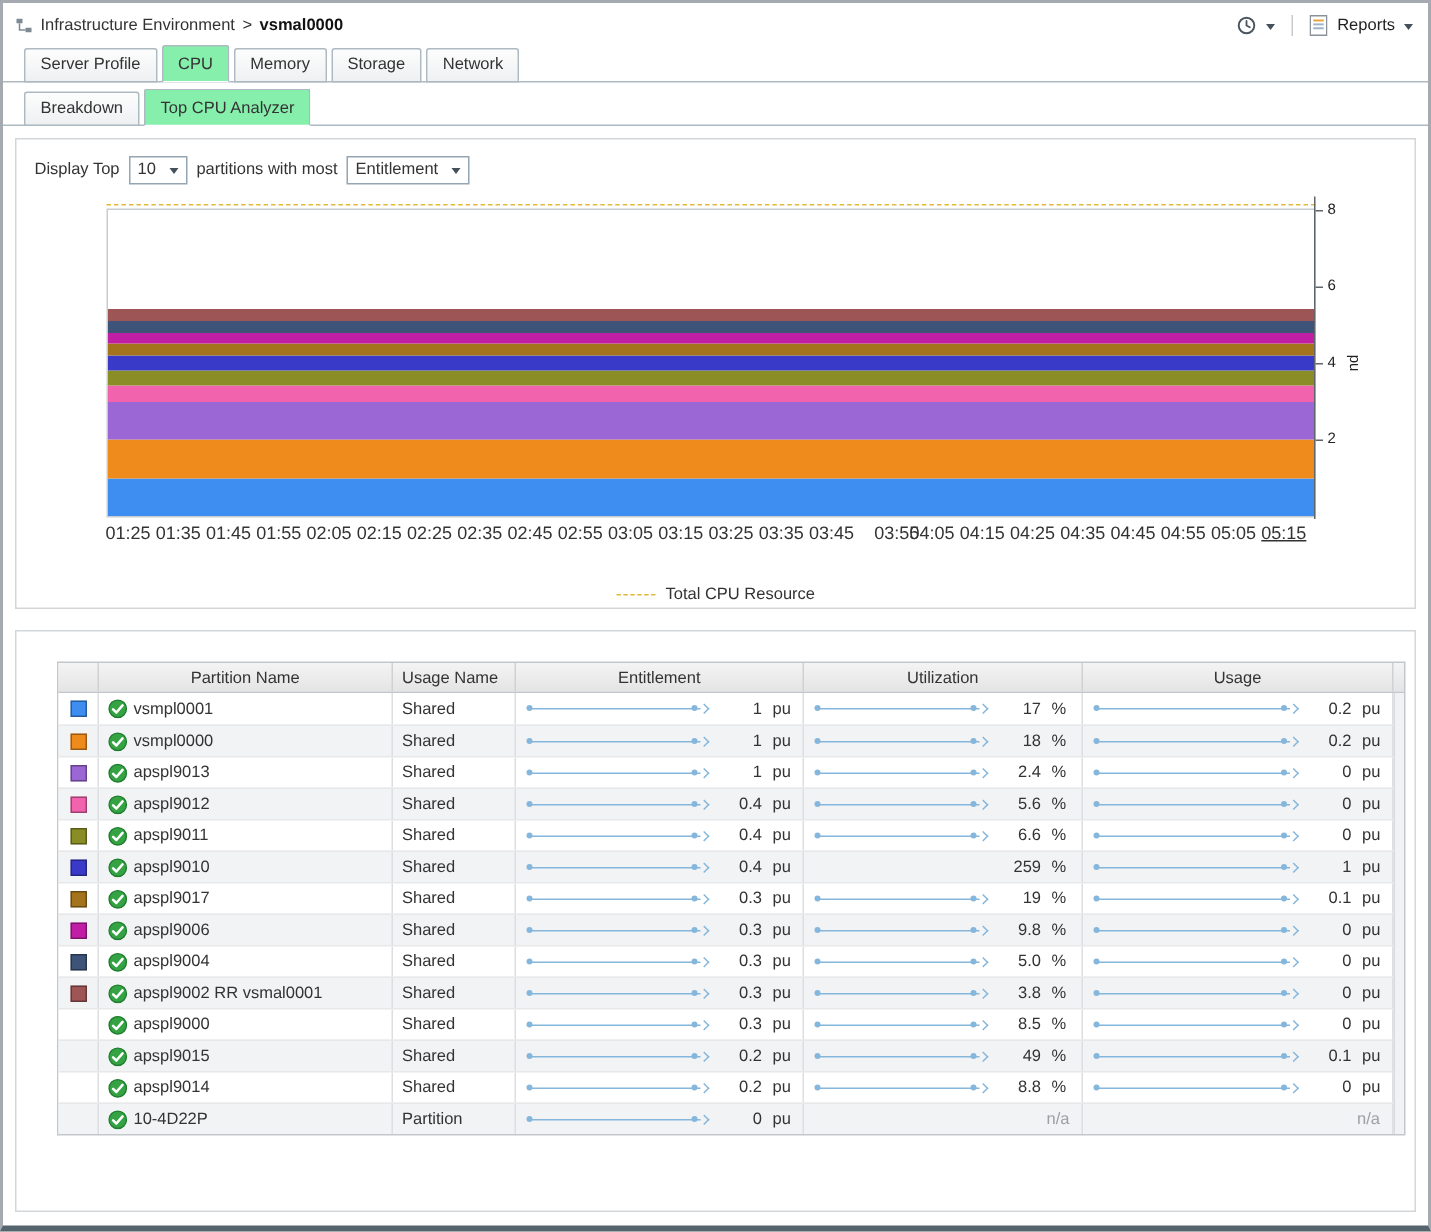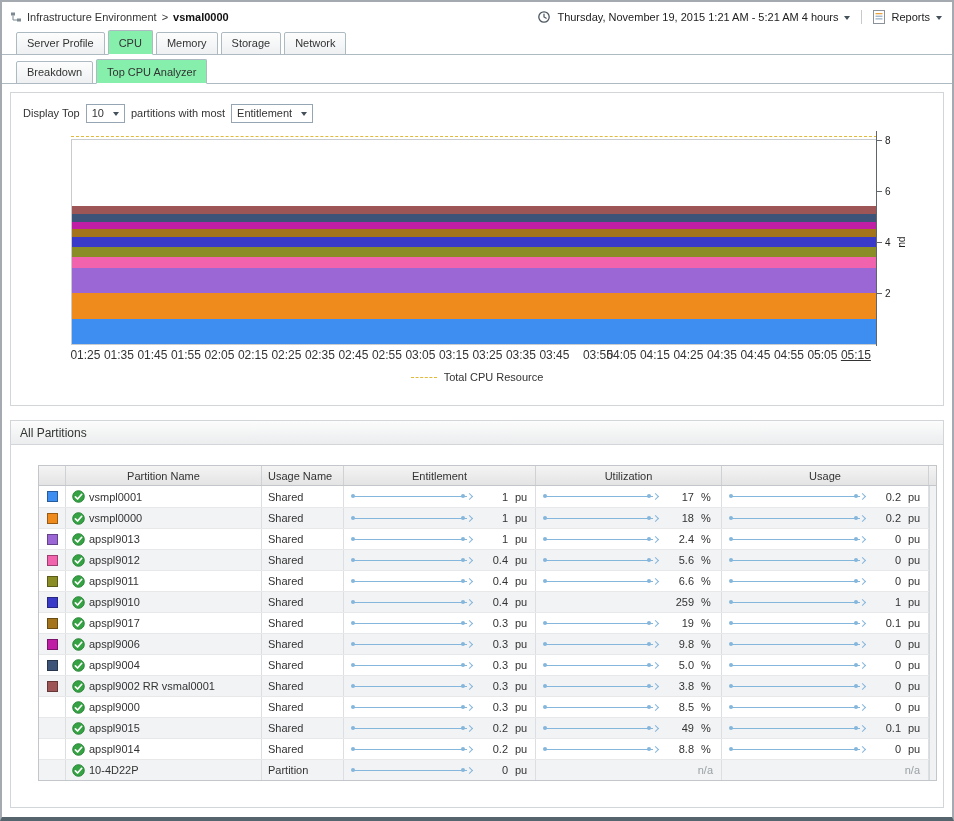--- a/index.html
+++ b/index.html
@@ -33,21 +33,21 @@
   .chart-wrap{position:relative;margin:16px 0 0 60px;width:806px;height:206px}
   .plot{position:absolute;left:0;top:0;width:806px;height:206px;border:1px solid #c9ccce;background:#fff;overflow:hidden}
   .band{position:absolute;left:0;right:0}
   .totline{position:absolute;left:0;width:806px;top:-3px;border-top:1px dashed #e2ba3a}
   .axisline{position:absolute;left:805px;top:-8px;height:215px;width:1px;background:#5f656a}
   .ytick{position:absolute;left:806px;width:5px;height:1px;background:#5f656a}
   .ylab{position:absolute;left:814px;font-size:10px;color:#222;transform:translateY(-50%)}
   .yunit{position:absolute;left:826px;top:103px;writing-mode:vertical-rl;font-size:10px;color:#222;transform:translateY(-50%)}
   .xlabels{position:absolute;top:209px;left:0;width:806px;height:12px}
   .xlab{position:absolute;top:0;transform:translateX(-50%);font-size:12px;color:#333;white-space:nowrap}
-  .legend{display:flex;justify-content:center;align-items:center;gap:7px;margin-top:26px;font-size:11px;color:#333}
+  .legend{display:flex;justify-content:center;align-items:center;gap:7px;margin-top:45px;font-size:11px;color:#333}
   .legend .dash{width:26px;height:0;border-top:1px dashed #e2ba3a;display:inline-block}
 
   
   .parts-panel{margin:14px 8px 0;border:1px solid #d2d6d9;height:388px;background:#fff}
   .parts-hd{height:24px;background:linear-gradient(#fcfcfc,#ebedee);border-bottom:1px solid #d2d6d9;
             display:flex;align-items:center;padding:0 9px;font-size:12px;color:#333}
 
   .tablewrap{margin:20px 0 0 27px;width:899px;border:1px solid #c3c7cb;position:relative;background:#fff;font-size:11px}
   .thead{display:flex;height:20px;background:linear-gradient(#f4f4f4,#e4e4e4);border-bottom:1px solid #c3c7cb;align-items:stretch;color:#333}
   .hc{display:flex;align-items:center;justify-content:center;border-right:1px solid #cfd2d5;padding:0 4px}
@@ -92,21 +92,20 @@
       <span data-interactable="false">&gt;</span>
       <span class="cur" data-interactable="false">vsmal0000</span>
     </div>
     <div class="hright" data-interactable="false">
       <span class="icn" data-interactable="true">
         <svg width="14" height="14" viewBox="0 0 14 14">
             <circle cx="7" cy="7" r="5.2" fill="none" stroke="#4a5560" stroke-width="1.3"></circle>
             <path d="M7 4 V7 L9.2 8.2" stroke="#4a5560" stroke-width="1.2" fill="none" stroke-linecap="round"></path>
           </svg>
       </span>
-      <span data-interactable="true">Thursday, November 19, 2015 1:21 AM - 5:21 AM 4 hours</span>
       <span class="caret" data-interactable="true"></span>
       <span class="vdiv" data-interactable="false"></span>
       <span class="icn" data-interactable="true">
         <svg width="12" height="14" viewBox="0 0 12 14">
             <rect x="0.5" y="0.5" width="11" height="13" fill="#fff" stroke="#8b9199"></rect>
             <rect x="2.5" y="3" width="7" height="1.3" fill="#e8a33d"></rect>
             <rect x="2.5" y="5.6" width="7" height="1.3" fill="#9db3c8"></rect>
             <rect x="2.5" y="8.2" width="7" height="1.3" fill="#9db3c8"></rect>
           </svg>
       </span>
@@ -194,21 +193,20 @@
         <div class="ylab" data-interactable="false" style="top: 1px;">8</div>
       </div>
 
     <div class="legend" data-interactable="false">
       <span class="dash" data-interactable="false"></span>
       <span data-interactable="false">Total CPU Resource</span>
     </div>
   </div>
 
   <div class="parts-panel" data-interactable="false">
-    <div class="parts-hd" data-interactable="false">All Partitions</div>
     <div class="tablewrap" data-interactable="false">
       <div class="thead" data-interactable="false">
         <div class="hc c-sw" data-interactable="false"></div>
         <div class="hc c-nm" data-interactable="true">Partition Name</div>
         <div class="hc c-md left" data-interactable="true">Usage Name</div>
         <div class="hc c-en" data-interactable="true">Entitlement</div>
         <div class="hc c-ut" data-interactable="true">Utilization</div>
         <div class="hc c-us" data-interactable="true">Usage</div>
       </div>
       <div data-interactable="false">

